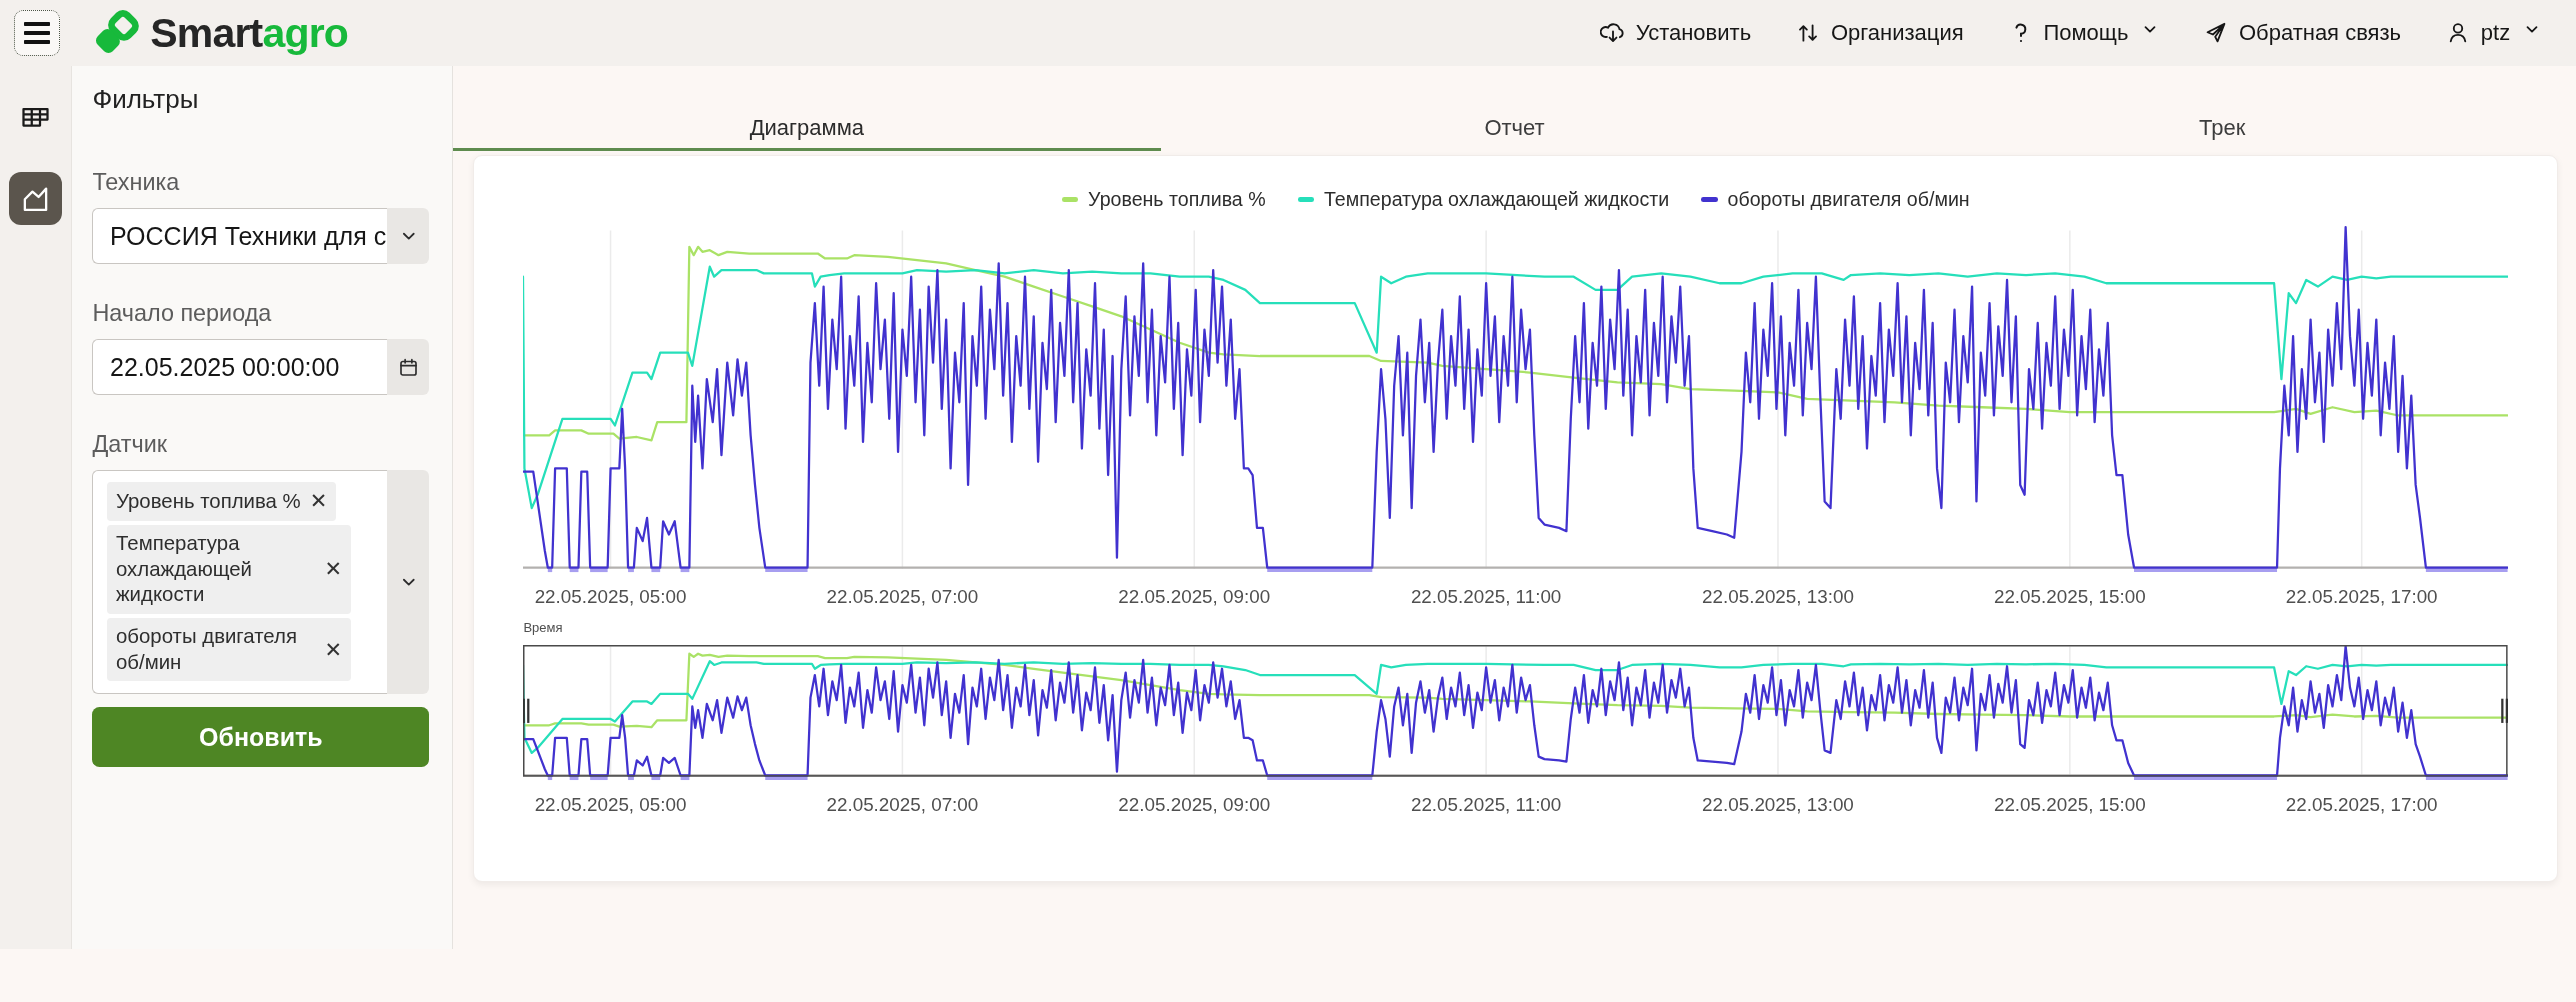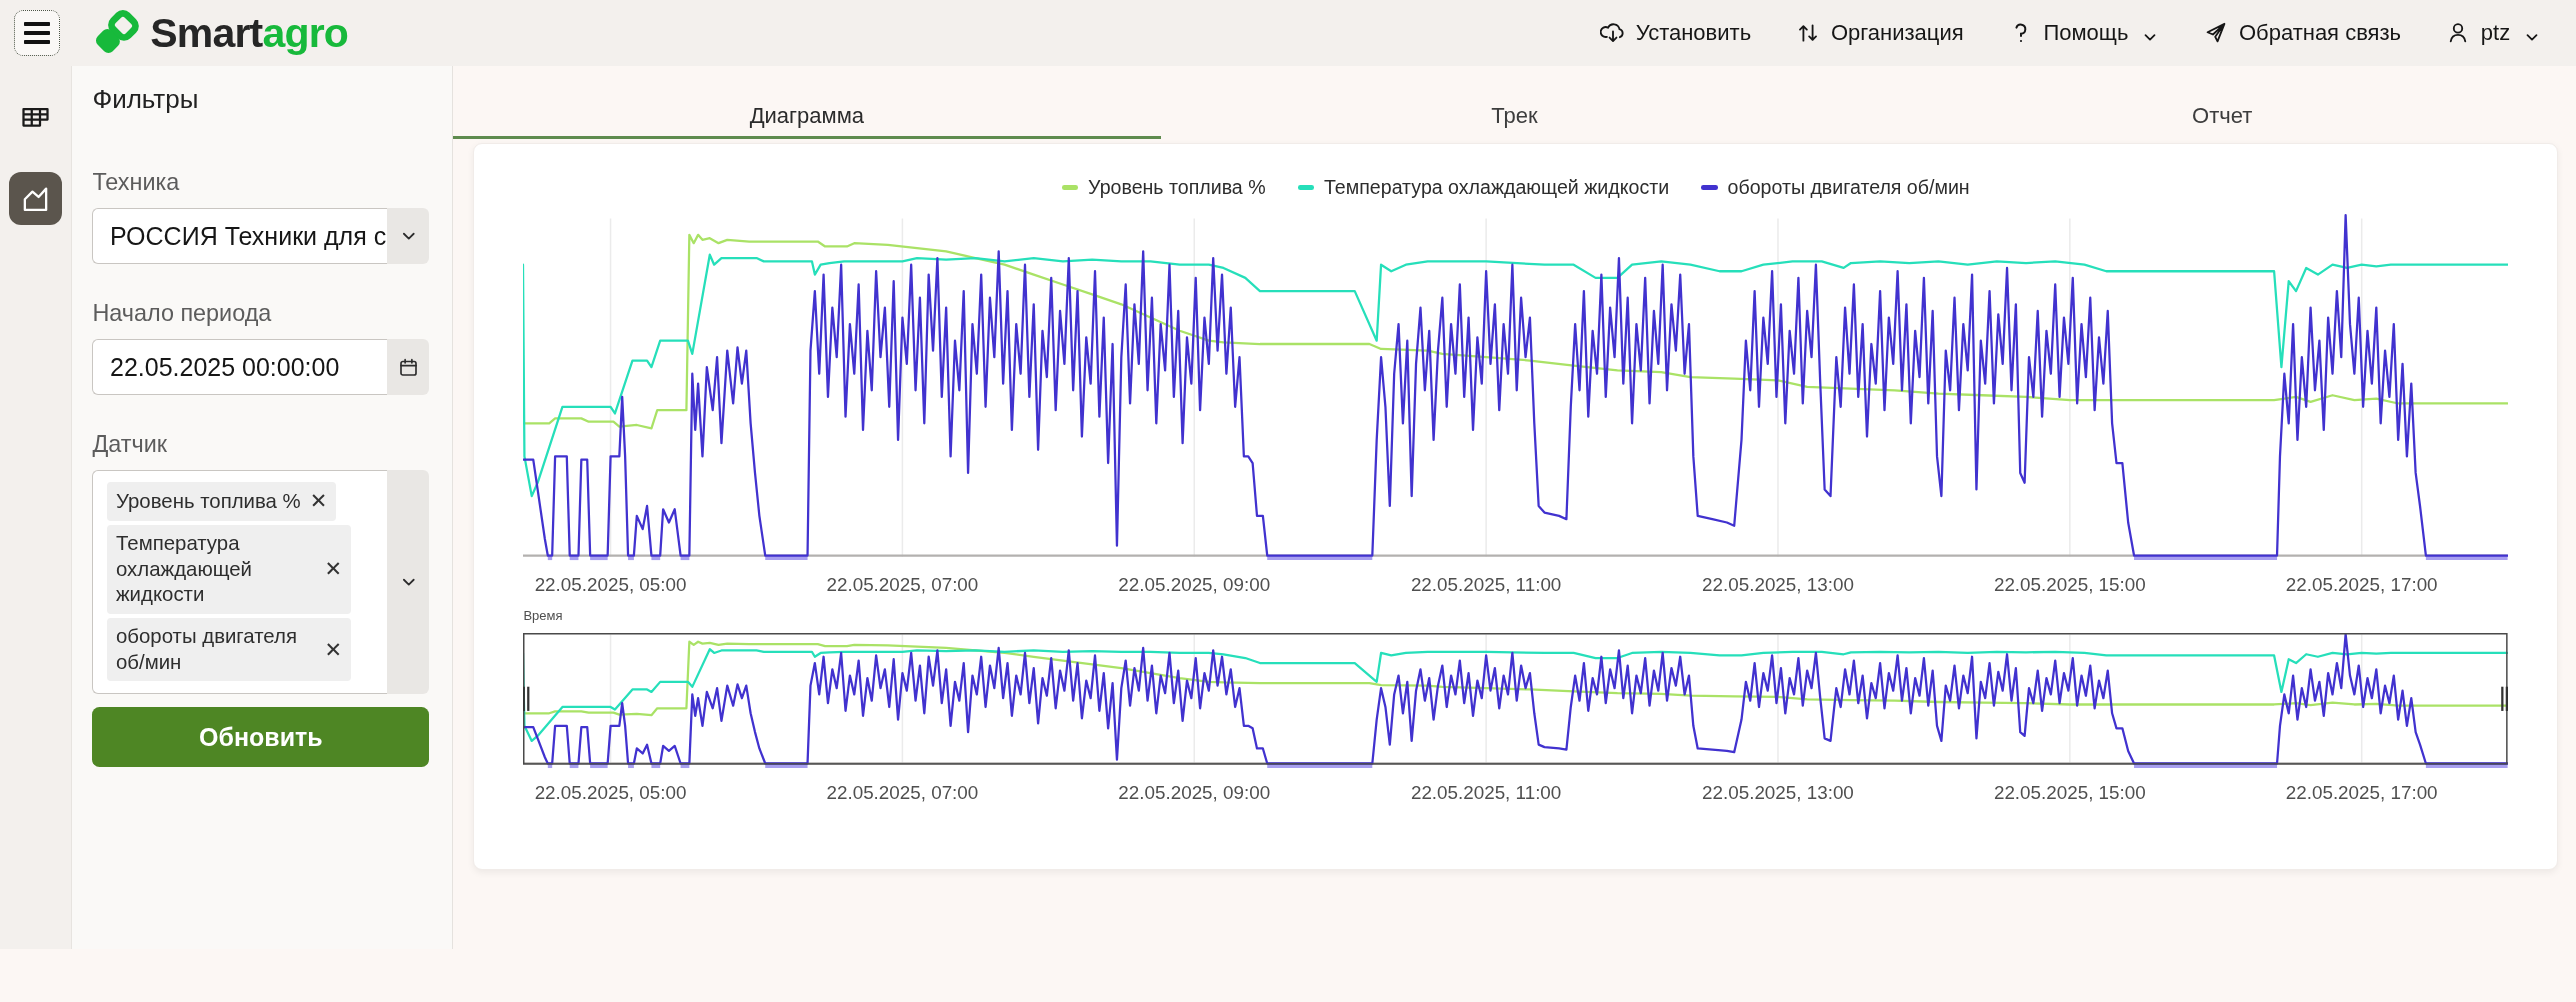--- a/index.html
+++ b/index.html
@@ -20,21 +20,21 @@
     width:44px;height:44px;border:1.5px dotted #4c5446;border-radius:9px;
     background:#faf8f6;display:flex;flex-direction:column;justify-content:center;align-items:center;gap:5.3px;cursor:pointer;
   }
   .burger-btn i{display:block;width:26px;height:3.8px;background:#111;border-radius:0.8px;}
   .logo{display:flex;align-items:center;margin-left:33px;gap:10.6px;}
   .logo svg{display:block;}
   .logo-text{font-size:41px;font-weight:bold;letter-spacing:-0.8px;}
   .logo-text .b1{color:#262626;}
   .logo-text .b2{color:#17b93b;}
   .top-nav{margin-left:auto;display:flex;align-items:center;gap:44px;}
-  .nav-item{display:flex;align-items:flex-end;gap:9.8px;font-size:22px;color:#161616;cursor:pointer;white-space:nowrap;}
+  .nav-item{display:flex;align-items:flex-start;gap:9.8px;font-size:22px;color:#161616;cursor:pointer;white-space:nowrap;}
   .nav-item svg{display:block;}
   .chev{display:inline-block;margin-left:3px;}
 
   
   .content-row{flex:1;display:flex;min-height:0;}
 
   .rail{
     width:72px;flex:0 0 72px;background:#f3f0ed;border-right:0.8px solid #e7e4e0;
     display:flex;flex-direction:column;align-items:center;padding-top:27px;gap:26px;box-sizing:border-box;
   }
@@ -67,21 +67,21 @@
     font-size:20.4px;color:#2e2e2e;padding:6px 9px;margin:2.3px 3px;line-height:1.25;max-width:226px;
   }
   .chip .x{font-size:21px;color:#333;cursor:pointer;flex:0 0 auto;}
   .submit{
     margin-top:13.6px;width:337px;height:60px;background:#4e8624;border:none;border-radius:7.5px;
     color:#fff;font-size:25px;font-weight:bold;cursor:pointer;font-family:"Liberation Sans",sans-serif;
   }
 
   
   main{flex:1;min-width:0;display:flex;flex-direction:column;background:#fcf7f4;}
-  .tabs{display:flex;margin-top:30px;height:43px;text-align:center;}
+  .tabs{display:flex;margin-top:42px;height:43px;text-align:center;}
   .tab{
     flex:1;display:flex;align-items:center;justify-content:center;
     font-size:22px;color:#3d3d3d;cursor:pointer;border-bottom:3.8px solid transparent;box-sizing:border-box;
   }
   .tab.active{color:#2b2b2b;border-bottom-color:#5e8b4e;}
 
   .card{
     margin:3.8px 18px 0 20.4px;background:#fff;border:0.8px solid #f1ece9;border-radius:9px;
     box-shadow:0 2.3px 7.5px rgba(0,0,0,0.06);height:727px;box-sizing:border-box;
     padding:0 49px;display:flex;flex-direction:column;
@@ -228,22 +228,22 @@
             </svg>
           </div>
         </div>
         <button class="submit">Обновить</button>
       </div>
     </aside>
 
     <main>
       <div class="tabs">
         <div class="tab active">Диаграмма</div>
+        <div class="tab">Отчет</div>
         <div class="tab">Трек</div>
-        <div class="tab">Отчет</div>
       </div>
 
       <div class="card">
         <div class="legend">
           <div class="legend-item">
             <span class="dash" style="background: rgb(170, 226, 102);"></span>
             <span>Уровень топлива %</span>
           </div>
           <div class="legend-item">
             <span class="dash" style="background: rgb(38, 223, 186);"></span>

